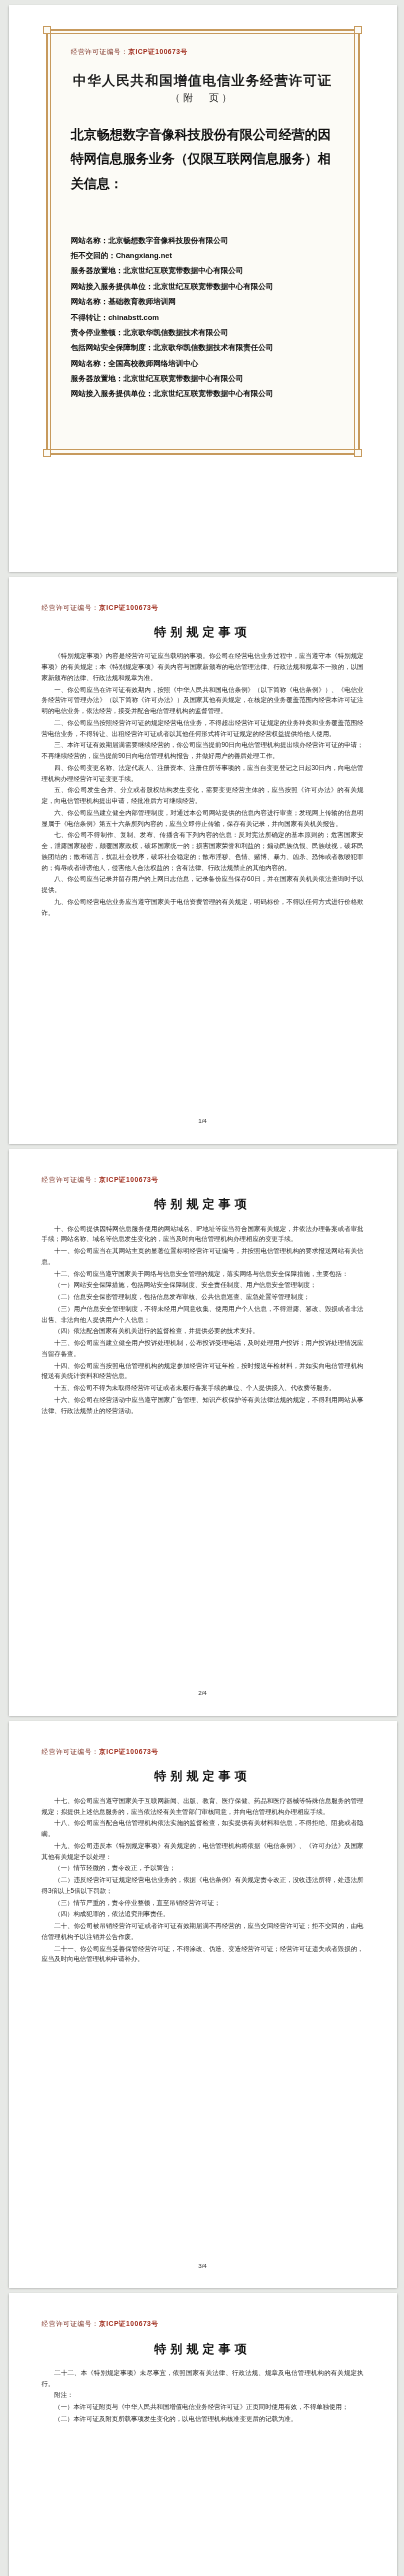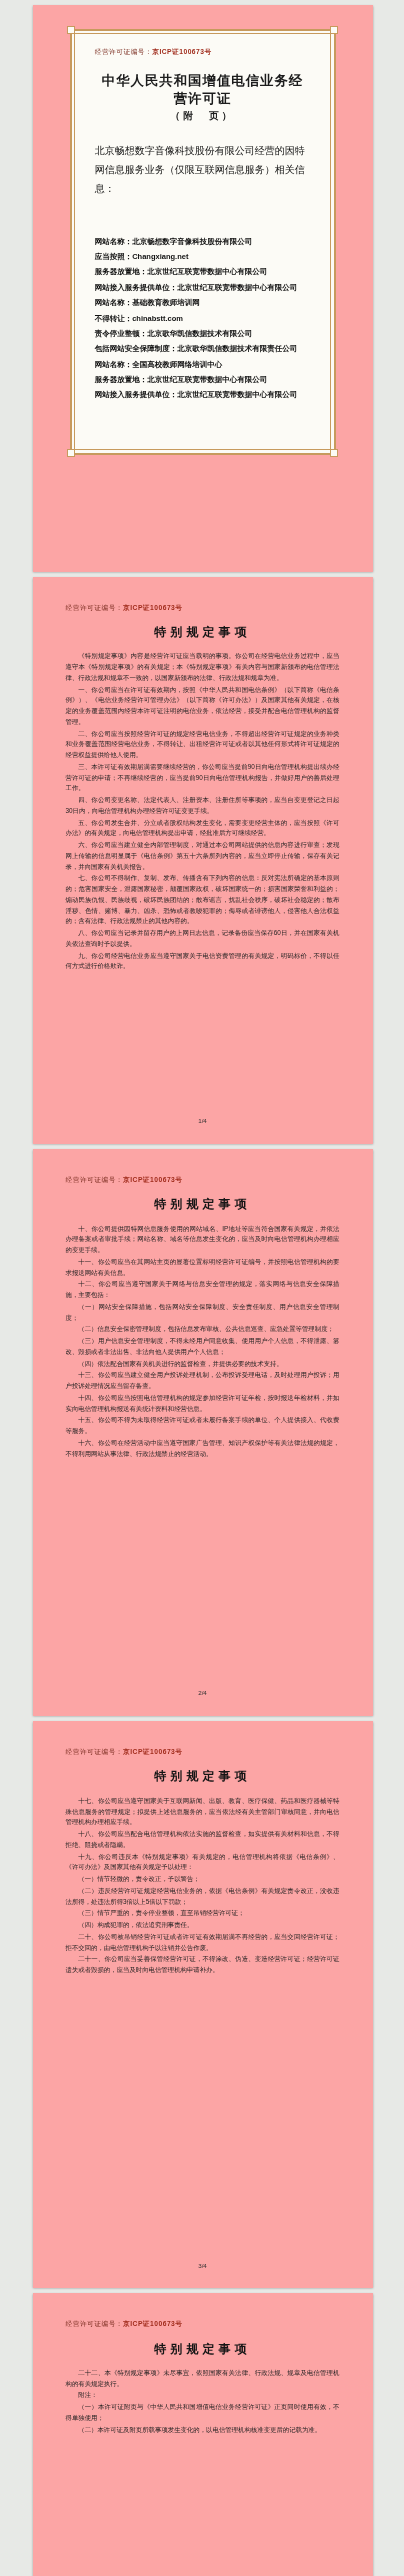--- a/index.html
+++ b/index.html
@@ -4,24 +4,24 @@
 <style>
   html,body{margin:0;padding:0;}
   body{
     width:405px;
     background:#e7e9e6;
     font-family:"Liberation Sans","DejaVu Sans",sans-serif;
     color:#222;
   }
   .doc-stack{padding:4.6px 0;}
   .sheet{
-    width:340px;
+    width:388px;
     height:567px;
     margin:0 auto 5.2px auto;
-    background:#fca5a5;
+    background:#ffffff;
     box-shadow:0 0.5px 2.1px rgba(0,0,0,.35);
     position:relative;
     box-sizing:border-box;
     overflow:hidden;
   }
   
   .cert-frame{
     position:absolute;
     left:37px; right:37px; top:24px; bottom:117px;
     border:2.1px solid #c79a5d;
@@ -47,28 +47,28 @@
     margin:15.5px 0 2.1px 0;
     text-align:center;
     font-size:13.4px;
     font-weight:bold;
     letter-spacing:1px;
     color:#1c1c1c;
   }
   .cert-subtitle{
     text-align:center;
     font-size:9.8px;
-    font-weight:bold;
+    font-weight:normal;
     letter-spacing:3.1px;
     color:#1c1c1c;
     margin-bottom:17.5px;
   }
   .cert-intro{
-    font-size:10px;
-    font-weight:normal;
+    font-size:13px;
+    font-weight:bold;
     line-height:1.9;
     margin:0 0 5.2px 0;
     color:#111;
   }
   .cert-lines{font-size:7.5px;font-weight:bold;color:#111;margin-top:36px;}
   .cert-line{line-height:2.05;}
   
   .prov-page{padding:27px 33px 0 33px;box-sizing:border-box;}
   .prov-header{font-size:6.7px;letter-spacing:0.5px;color:#7b2d20;}
   .prov-header .licno{color:#a02c1c;font-weight:bold;}
@@ -107,21 +107,21 @@
         <div class="cert-header">
           <span>经营许可证编号：</span><span class="licno">京ICP证100673号</span>
         </div>
         <div class="cert-title">中华人民共和国增值电信业务经营许可证</div>
         <div class="cert-subtitle">（附　页）</div>
         <p class="cert-intro">北京畅想数字音像科技股份有限公司经营的因特网信息服务业务（仅限互联网信息服务）相关信息：</p>
         <div class="cert-lines">
 
             <div class="cert-line">网站名称：北京畅想数字音像科技股份有限公司</div>
 
-            <div class="cert-line">应当按照：Changxiang.net</div>
+            <div class="cert-line">拒不交回的：Changxiang.net</div>
 
             <div class="cert-line">服务器放置地：北京世纪互联宽带数据中心有限公司</div>
 
             <div class="cert-line">网站接入服务提供单位：北京世纪互联宽带数据中心有限公司</div>
 
             <div class="cert-line">网站名称：基础教育教师培训网</div>
 
             <div class="cert-line">不得转让：chinabstt.com</div>
 
             <div class="cert-line">责令停业整顿：北京歌华凯信数据技术有限公司</div>

